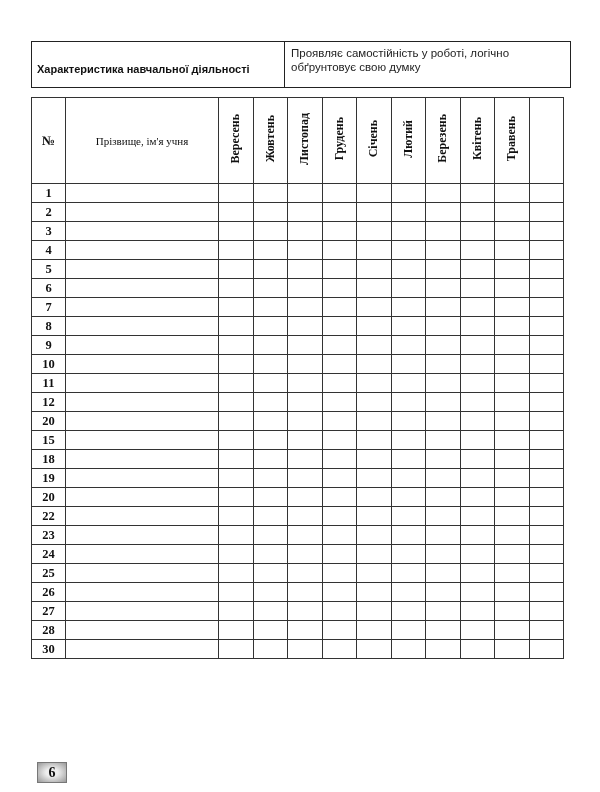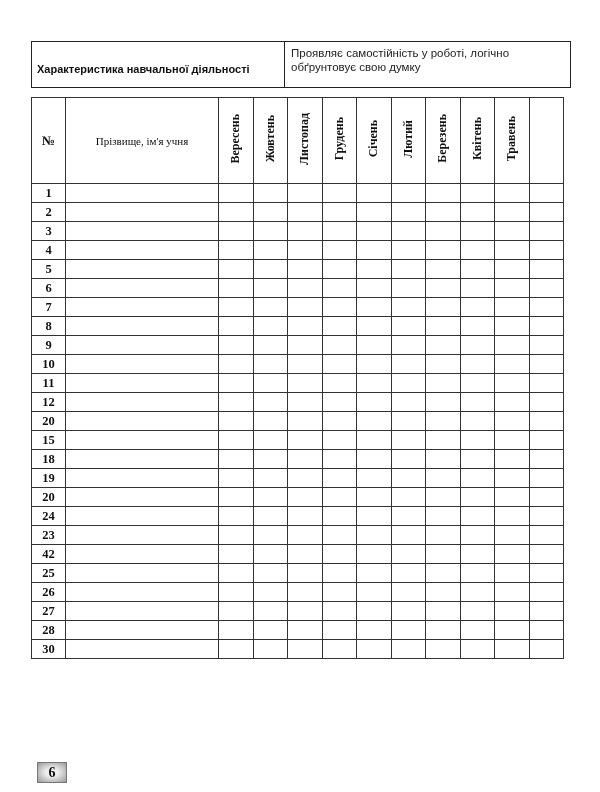--- a/index.html
+++ b/index.html
@@ -275,49 +275,49 @@
         <td class="c"></td>
         <td class="c"></td>
         <td class="c"></td>
         <td class="c"></td>
         <td class="c"></td>
         <td class="c"></td>
         <td class="c"></td>
         <td class="c"></td>
       </tr>
       <tr>
+        <td class="n">22</td>
+        <td class="c"></td>
+        <td class="c"></td>
+        <td class="c"></td>
+        <td class="c"></td>
+        <td class="c"></td>
+        <td class="c"></td>
+        <td class="c"></td>
+        <td class="c"></td>
+        <td class="c"></td>
+        <td class="c"></td>
+        <td class="c"></td>
+      </tr>
+      <tr>
+        <td class="n">23</td>
+        <td class="c"></td>
+        <td class="c"></td>
+        <td class="c"></td>
+        <td class="c"></td>
+        <td class="c"></td>
+        <td class="c"></td>
+        <td class="c"></td>
+        <td class="c"></td>
+        <td class="c"></td>
+        <td class="c"></td>
+        <td class="c"></td>
+      </tr>
+      <tr>
         <td class="n">24</td>
-        <td class="c"></td>
-        <td class="c"></td>
-        <td class="c"></td>
-        <td class="c"></td>
-        <td class="c"></td>
-        <td class="c"></td>
-        <td class="c"></td>
-        <td class="c"></td>
-        <td class="c"></td>
-        <td class="c"></td>
-        <td class="c"></td>
-      </tr>
-      <tr>
-        <td class="n">23</td>
-        <td class="c"></td>
-        <td class="c"></td>
-        <td class="c"></td>
-        <td class="c"></td>
-        <td class="c"></td>
-        <td class="c"></td>
-        <td class="c"></td>
-        <td class="c"></td>
-        <td class="c"></td>
-        <td class="c"></td>
-        <td class="c"></td>
-      </tr>
-      <tr>
-        <td class="n">42</td>
         <td class="c"></td>
         <td class="c"></td>
         <td class="c"></td>
         <td class="c"></td>
         <td class="c"></td>
         <td class="c"></td>
         <td class="c"></td>
         <td class="c"></td>
         <td class="c"></td>
         <td class="c"></td>

